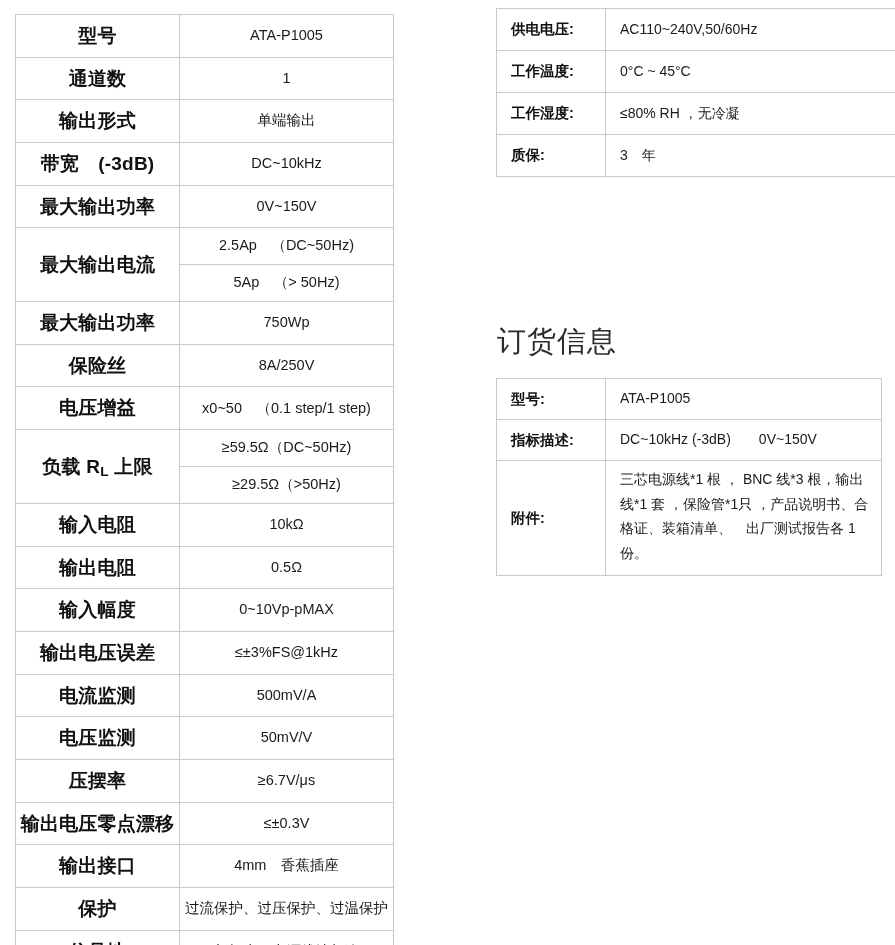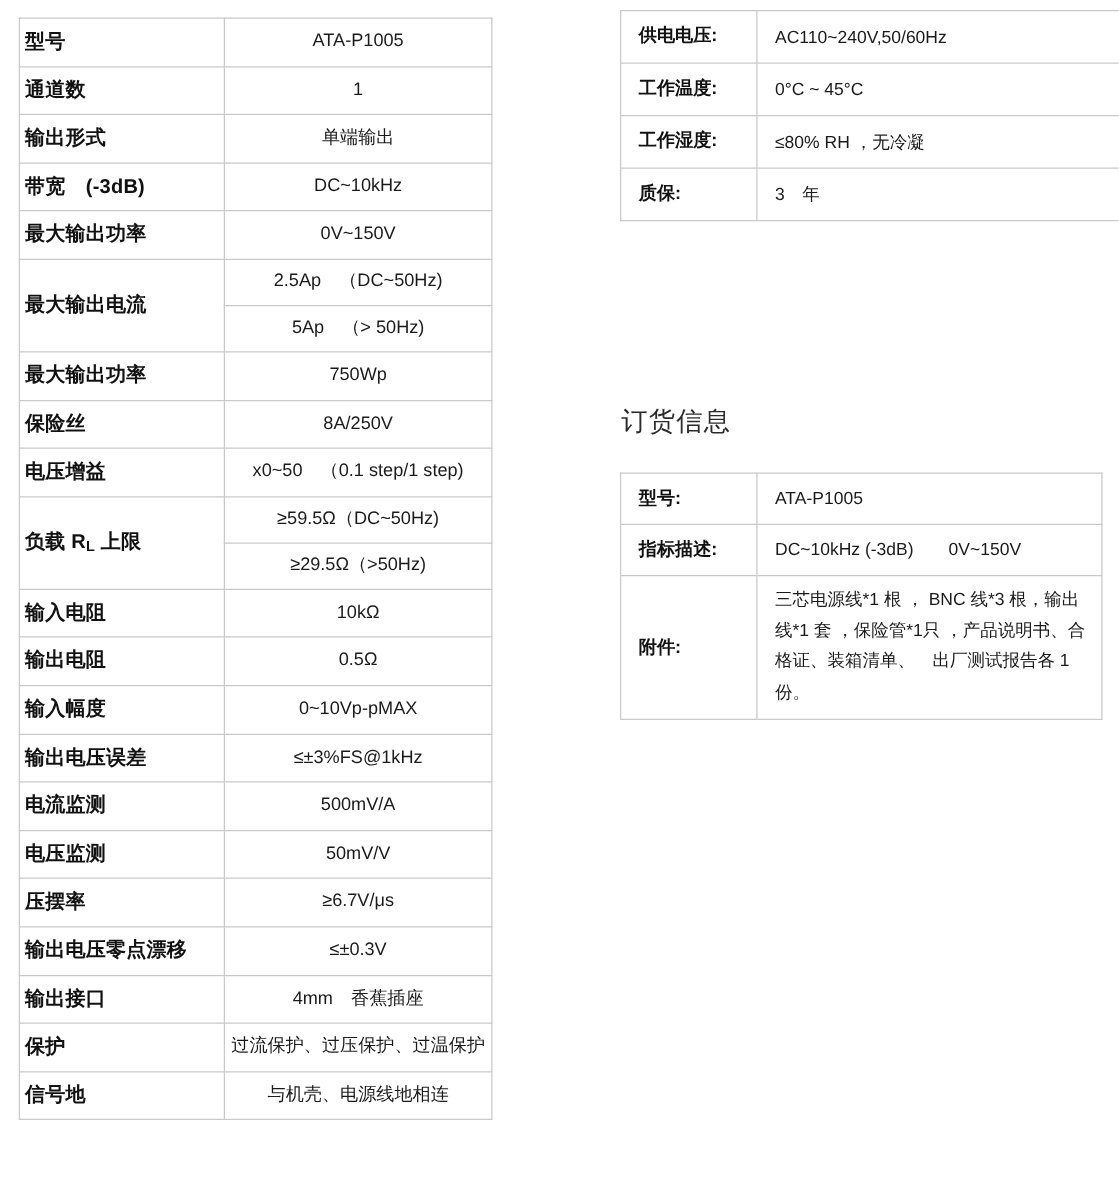--- a/index.html
+++ b/index.html
@@ -31,22 +31,23 @@
   
   #left-table-wrap {
     position: absolute;
     left: 15px;
     top: 14px;
     width: 379px;
   }
   #left-table { width: 379px; }
   #left-table td.lbl {
     width: 155px;
+    text-align: center;
     font-weight: bold;
-    font-size: 16px;
+    font-size: 19px;
     color: #111111;
     padding: 8px 4px;
     line-height: 1.35;
     letter-spacing: 0.2px;
   }
   #left-table td.val {
     text-align: center;
     font-weight: normal;
     font-size: 14.5px;
     color: #1a1a1a;
@@ -82,21 +83,21 @@
   }
   #env-table { width: 424px; }
   #env-table td.lbl { width: 94px; }
   #env-table tr { height: 42px; }
 
   
   #order-heading {
     position: absolute;
     left: 497px;
     top: 327px;
-    font-size: 21px;
+    font-size: 29px;
     font-weight: normal;
     color: #2b2b2b;
     letter-spacing: 1px;
     line-height: 1;
   }
 
   #order-table-wrap {
     position: absolute;
     left: 496px;
     top: 378px;

